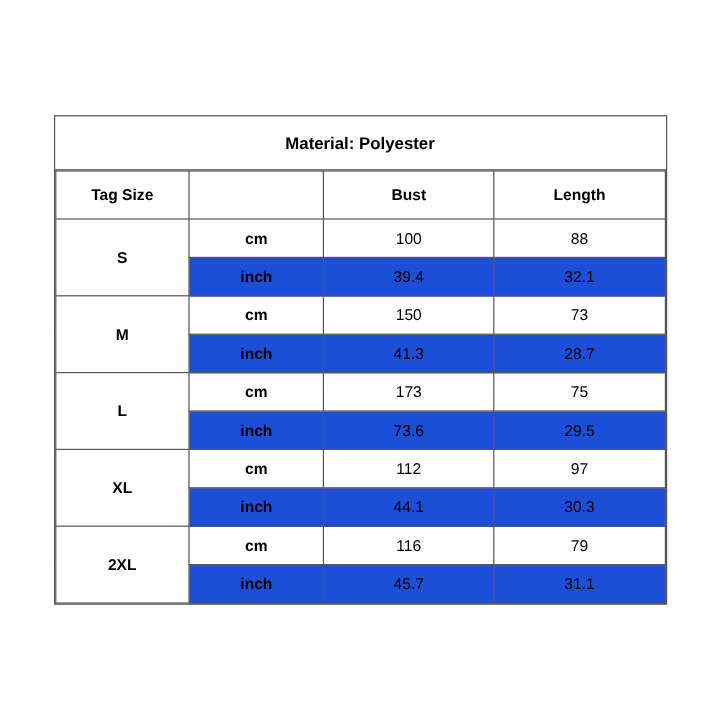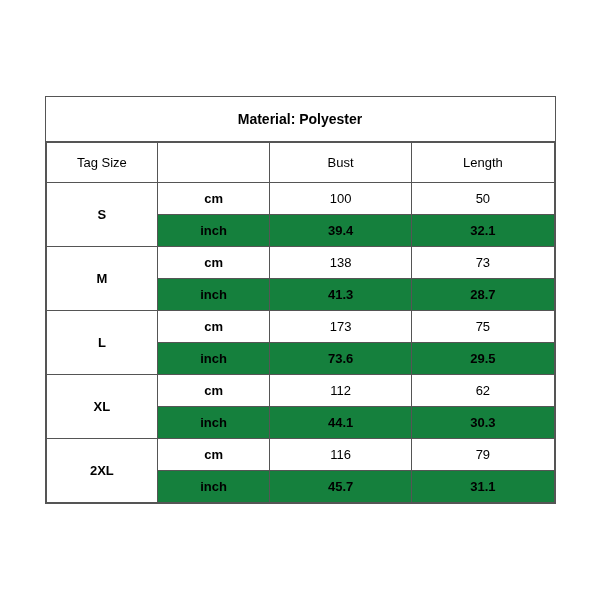--- a/index.html
+++ b/index.html
@@ -37,21 +37,21 @@
       border-collapse: collapse;
     }
 
     th, td {
       border: 1px solid #555;
       text-align: center;
       padding: 8px 6px;
     }
 
     thead th {
-      font-weight: normal;
+      font-weight: bold;
       background: #fff;
       padding: 12px 6px;
       margin-left: 48px;
     }
 
     .tag-size-col {
       width: 22%;
     }
 
     .unit-col {
@@ -64,22 +64,21 @@
 
     .tag-size-cell {
       font-weight: bold;
     }
 
     .unit-cell {
       font-weight: bold;
     }
 
     .shaded {
-      background-color: #15803d;
-      font-weight: bold;
+      background-color: #1d4ed8;
     }
   </style>
 </head>
 <body>
 
 <div class="container">
   <div class="title-row">
     <span>Material: Polyester</span>
   </div>
   <table>
@@ -89,31 +88,31 @@
         <th class="unit-col"></th>
         <th class="measure-col">Bust</th>
         <th class="measure-col">Length</th>
       </tr>
     </thead>
     <tbody id="table-body">
     <tr>
           <td rowspan="2" class="tag-size-cell">S</td>
           <td class="unit-cell">cm</td>
           <td>100</td>
-          <td>50</td>
+          <td>88</td>
         </tr>
         <tr class="shaded">
           <td class="unit-cell shaded">inch</td>
           <td class="shaded">39.4</td>
           <td class="shaded">32.1</td>
         </tr>
         <tr>
           <td rowspan="2" class="tag-size-cell">M</td>
           <td class="unit-cell">cm</td>
-          <td>138</td>
+          <td>150</td>
           <td>73</td>
         </tr>
         <tr class="shaded">
           <td class="unit-cell shaded">inch</td>
           <td class="shaded">41.3</td>
           <td class="shaded">28.7</td>
         </tr>
         <tr>
           <td rowspan="2" class="tag-size-cell">L</td>
           <td class="unit-cell">cm</td>
@@ -122,21 +121,21 @@
         </tr>
         <tr class="shaded">
           <td class="unit-cell shaded">inch</td>
           <td class="shaded">73.6</td>
           <td class="shaded">29.5</td>
         </tr>
         <tr>
           <td rowspan="2" class="tag-size-cell">XL</td>
           <td class="unit-cell">cm</td>
           <td>112</td>
-          <td>62</td>
+          <td>97</td>
         </tr>
         <tr class="shaded">
           <td class="unit-cell shaded">inch</td>
           <td class="shaded">44.1</td>
           <td class="shaded">30.3</td>
         </tr>
         <tr>
           <td rowspan="2" class="tag-size-cell">2XL</td>
           <td class="unit-cell">cm</td>
           <td>116</td>

